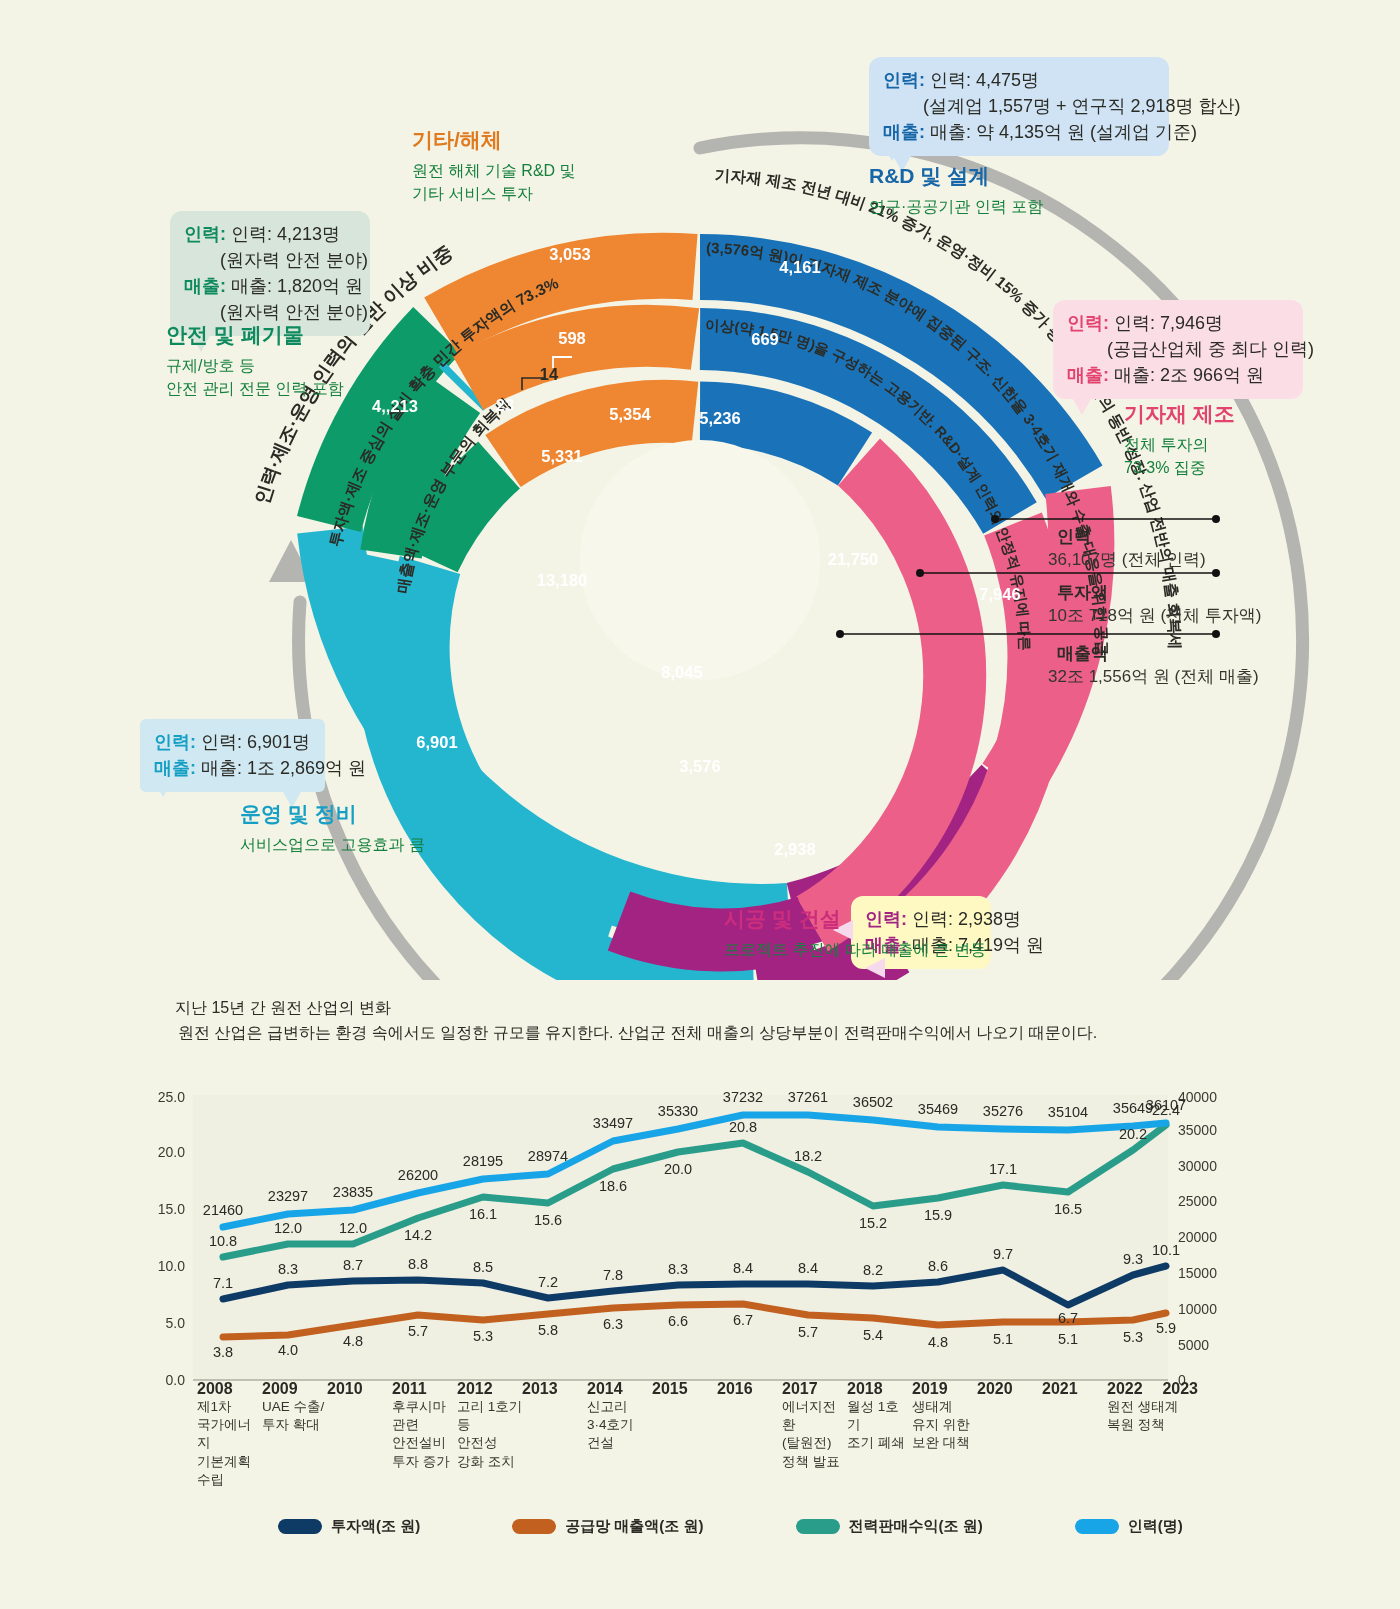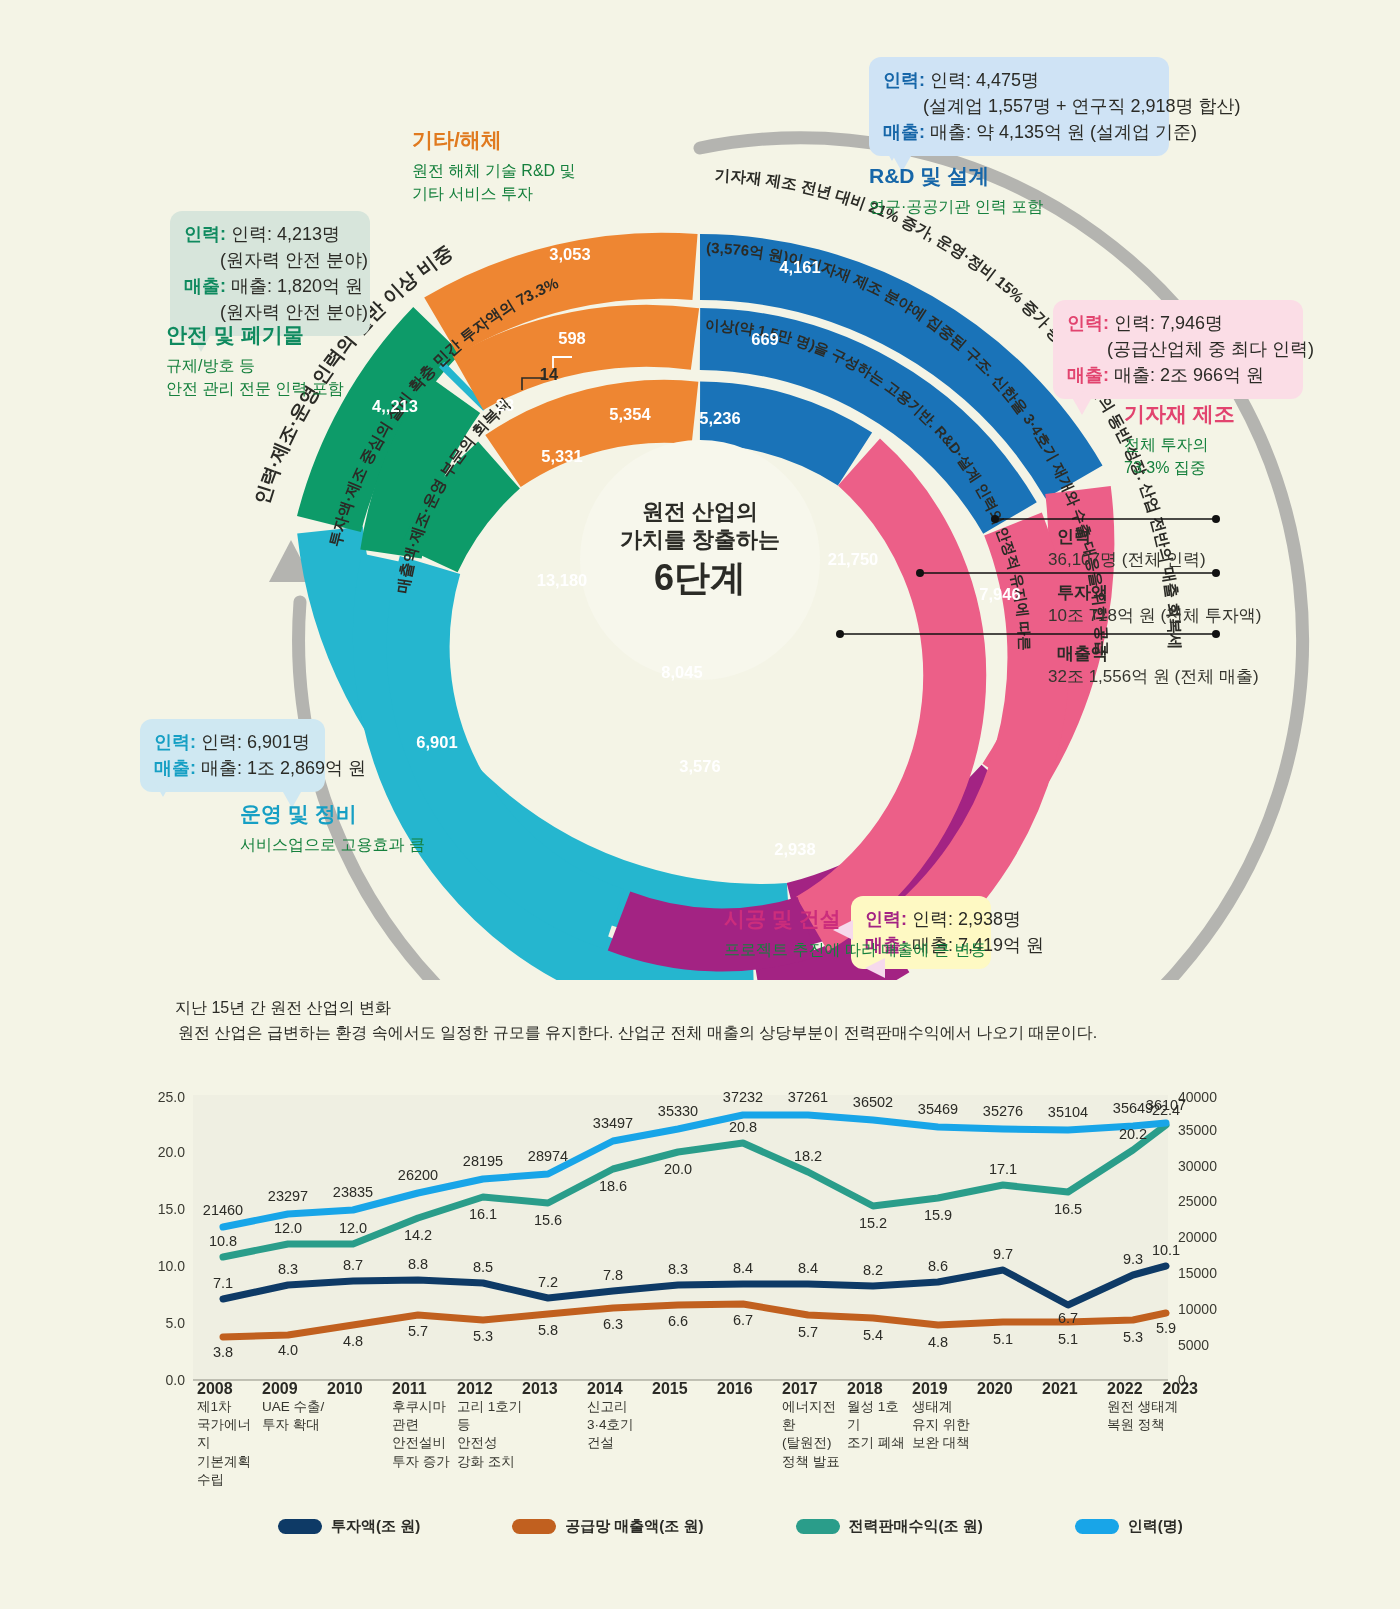--- a/index.html
+++ b/index.html
@@ -171,25 +171,20 @@
     <g fill="#111">
       <circle cx="995" cy="519" r="4"></circle>
         <circle cx="1216" cy="519" r="4"></circle>
       <circle cx="920" cy="573" r="4"></circle>
         <circle cx="1216" cy="573" r="4"></circle>
       <circle cx="840" cy="634" r="4"></circle>
         <circle cx="1216" cy="634" r="4"></circle>
     </g>
   </svg>
 
-  <div class="abs" style="left:580px;top:498px;width:240px;text-align:center;line-height:1.25;">
-    <div style="font-size:22px;font-weight:bold;">원전 산업의</div>
-    <div style="font-size:22px;font-weight:bold;">가치를 창출하는</div>
-    <div style="font-size:36px;font-weight:bold;margin-top:2px;">6단계</div>
-  </div>
 
   <div class="bubble b-blue" style="left:869px;top:57px;width:300px;">
     <div class="row"><span class="lab">인력:</span> <span style="display:inline">인력: 4,475명</span></div>
     <div class="row ind"><span>(설계업 1,557명 + 연구직 2,918명 합산)</span></div>
     <div class="row"><span class="lab">매출:</span> <span style="display:inline">매출: 약 4,135억 원 (설계업 기준)</span></div>
     <span style="position:absolute;left:24px;bottom:-16px;width:0;height:0;border-left:9px solid transparent;border-right:9px solid transparent;border-top:16px solid #cfe3f5;"></span>
   </div>
   <div class="abs" style="left:869px;top:162px;">
     <div class="stage-title" style="color:#1666a8;">R&amp;D 및 설계</div>
     <div class="stage-desc" style="margin-top:6px;">연구·공공기관 인력 포함</div>
@@ -223,21 +218,21 @@
   <div class="bubble b-purple" style="left:851px;top:896px;width:140px;">
     <div class="row"><span class="lab">인력:</span> <span style="display:inline">인력: 2,938명</span></div>
     <div class="row"><span class="lab">매출:</span> <span style="display:inline">매출: 7,419억 원</span></div>
     <span style="position:absolute;left:-18px;top:24px;width:0;height:0;border-top:10px solid transparent;border-bottom:10px solid transparent;border-right:20px solid #f6d9ec;"></span>
   </div>
   <div class="abs" style="left:724px;top:905px;">
     <div class="stage-title" style="color:#cc2d7c;">시공 및 건설</div>
     <div class="stage-desc" style="margin-top:6px;">프로젝트 추진에 따라 매출에 큰 변동</div>
   </div>
 
-  <div class="bubble b-cyan" style="left:140px;top:719px;width:185px;">
+  <div class="bubble b-cyan" style="left:140px;top:719px;width:185px;border-radius:6px;">
     <div class="row"><span class="lab">인력:</span> <span style="display:inline">인력: 6,901명</span></div>
     <div class="row"><span class="lab">매출:</span> <span style="display:inline">매출: 1조 2,869억 원</span></div>
     <span style="position:absolute;right:24px;bottom:-16px;width:0;height:0;border-left:9px solid transparent;border-right:9px solid transparent;border-top:16px solid #cfe8f2;"></span>
   </div>
   <div class="abs" style="left:240px;top:800px;">
     <div class="stage-title" style="color:#169fc4;">운영 및 정비</div>
     <div class="stage-desc" style="margin-top:6px;">서비스업으로 고용효과 큼</div>
   </div>
 
   <div class="bubble b-green" style="left:170px;top:211px;width:200px;">

